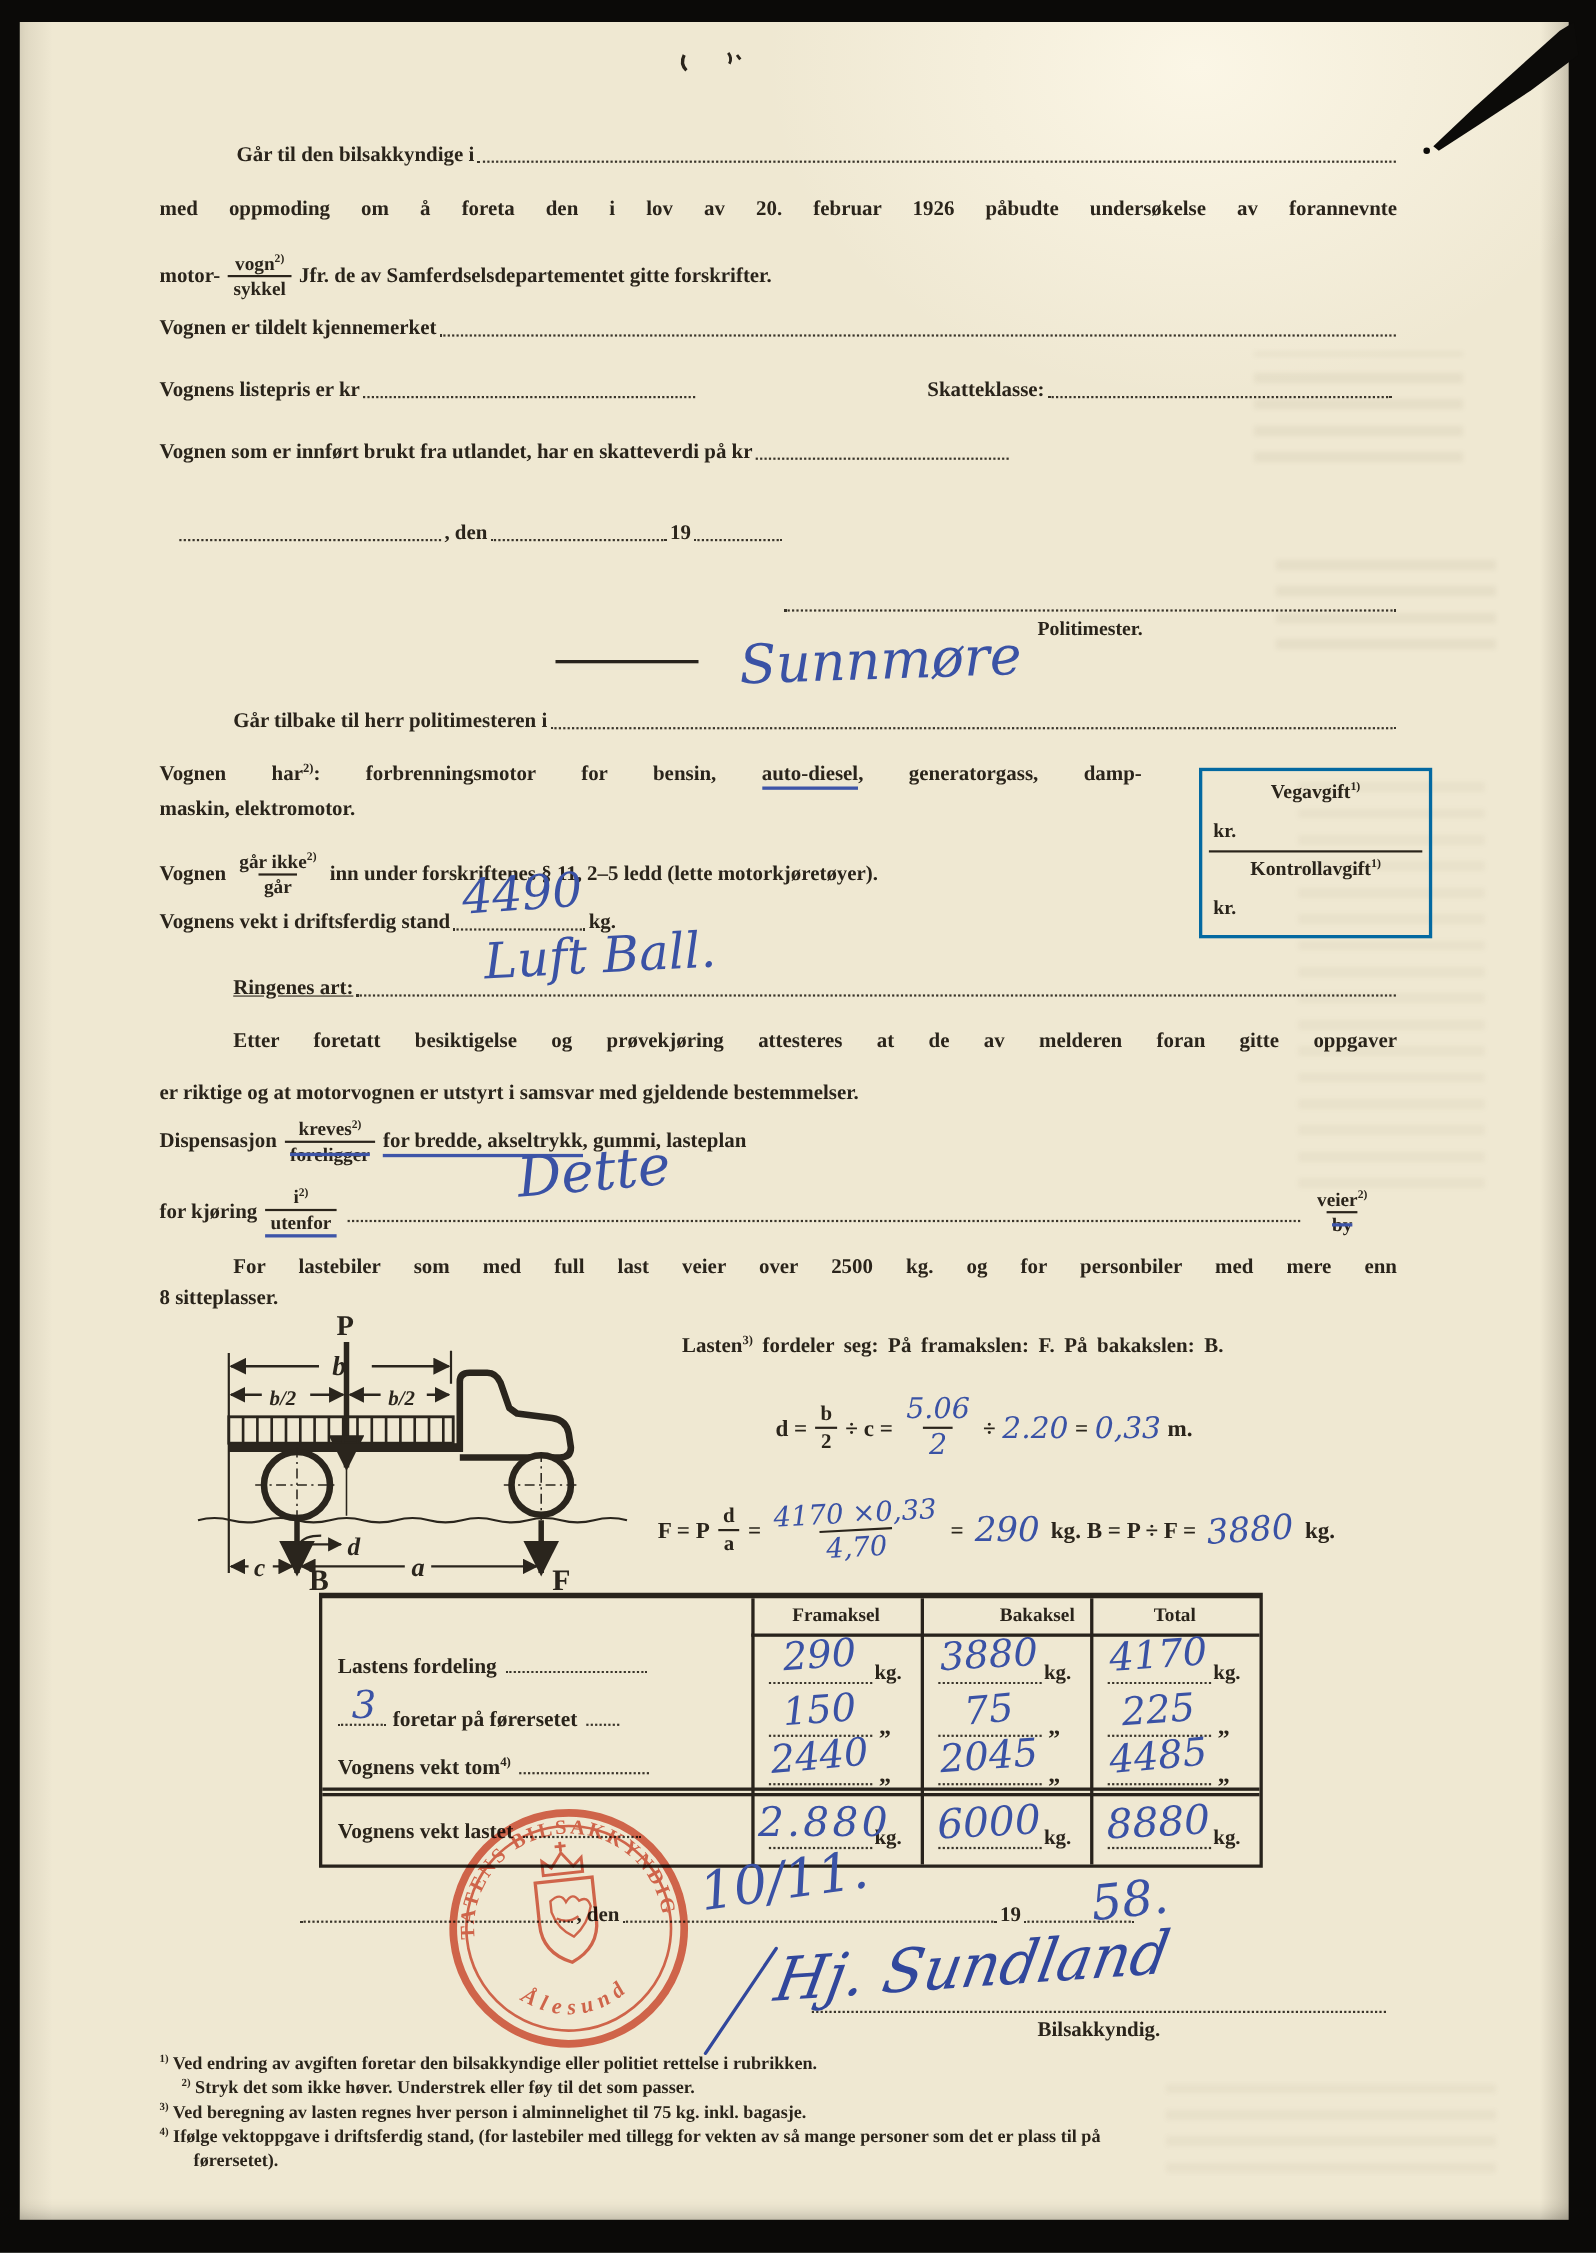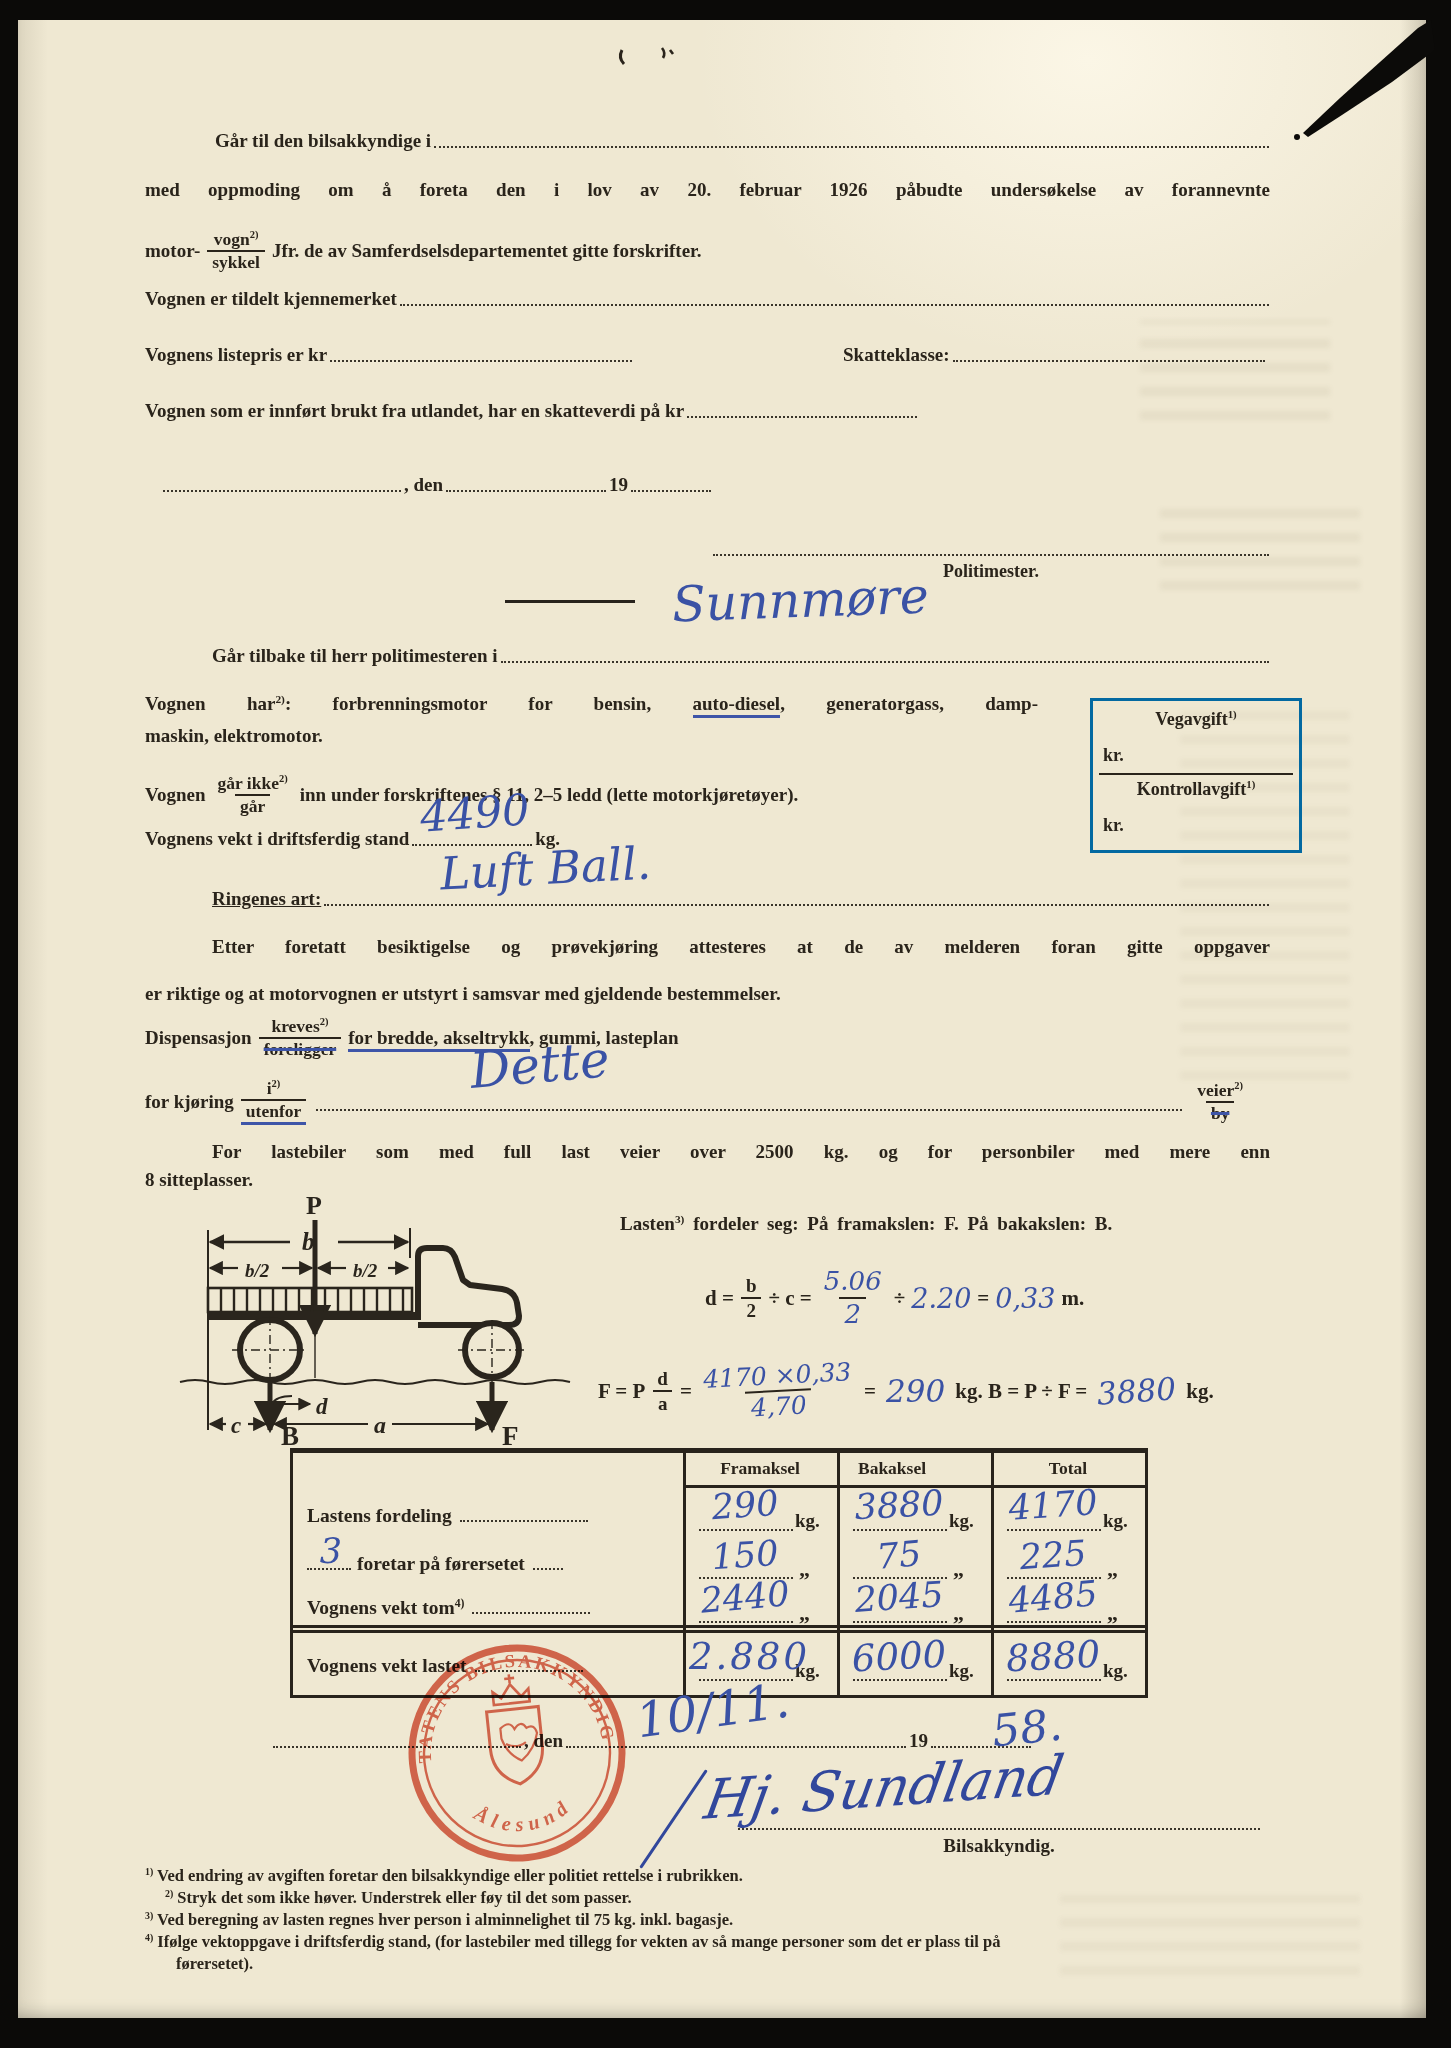--- a/index.html
+++ b/index.html
@@ -312,21 +312,21 @@
 
 <div class="vtable">
   <div class="vt-col" style="left:390px;"></div>
   <div class="vt-col" style="left:544px;"></div>
   <div class="vt-col" style="left:698px;"></div>
   <div class="vt-hline" style="left:390px;width:462px;top:32px;"></div>
   <div class="vt-hline" style="left:0;width:852px;top:172px;"></div>
   <div class="vt-hline" style="left:0;width:852px;top:177px;"></div>
 
   <div class="vt-h" style="left:390px;width:154px;">Framaksel</div>
-  <div class="vt-h" style="left:520px;width:158px;">Bakaksel</div>
+  <div class="vt-h" style="left:571px;width:158px;">Bakaksel</div>
   <div class="vt-h" style="left:698px;width:154px;">Total</div>
 
   <div class="vt-label" style="top:52px;"><span>Lastens fordeling</span><span class="leader" style="width:128px;"></span></div>
   <div class="cell-dot" style="left:406px;width:94px;top:74px;"></div>
   <div class="cell-dot" style="left:560px;width:94px;top:74px;"></div>
   <div class="cell-dot" style="left:714px;width:94px;top:74px;"></div>
   <div class="cell-unit" style="left:502px;top:57px;">kg.</div>
   <div class="cell-unit" style="left:656px;top:57px;">kg.</div>
   <div class="cell-unit" style="left:810px;top:57px;">kg.</div>
   <div class="cell-hw" style="left:400px;top:32px;transform:rotate(-4deg);">290</div>

